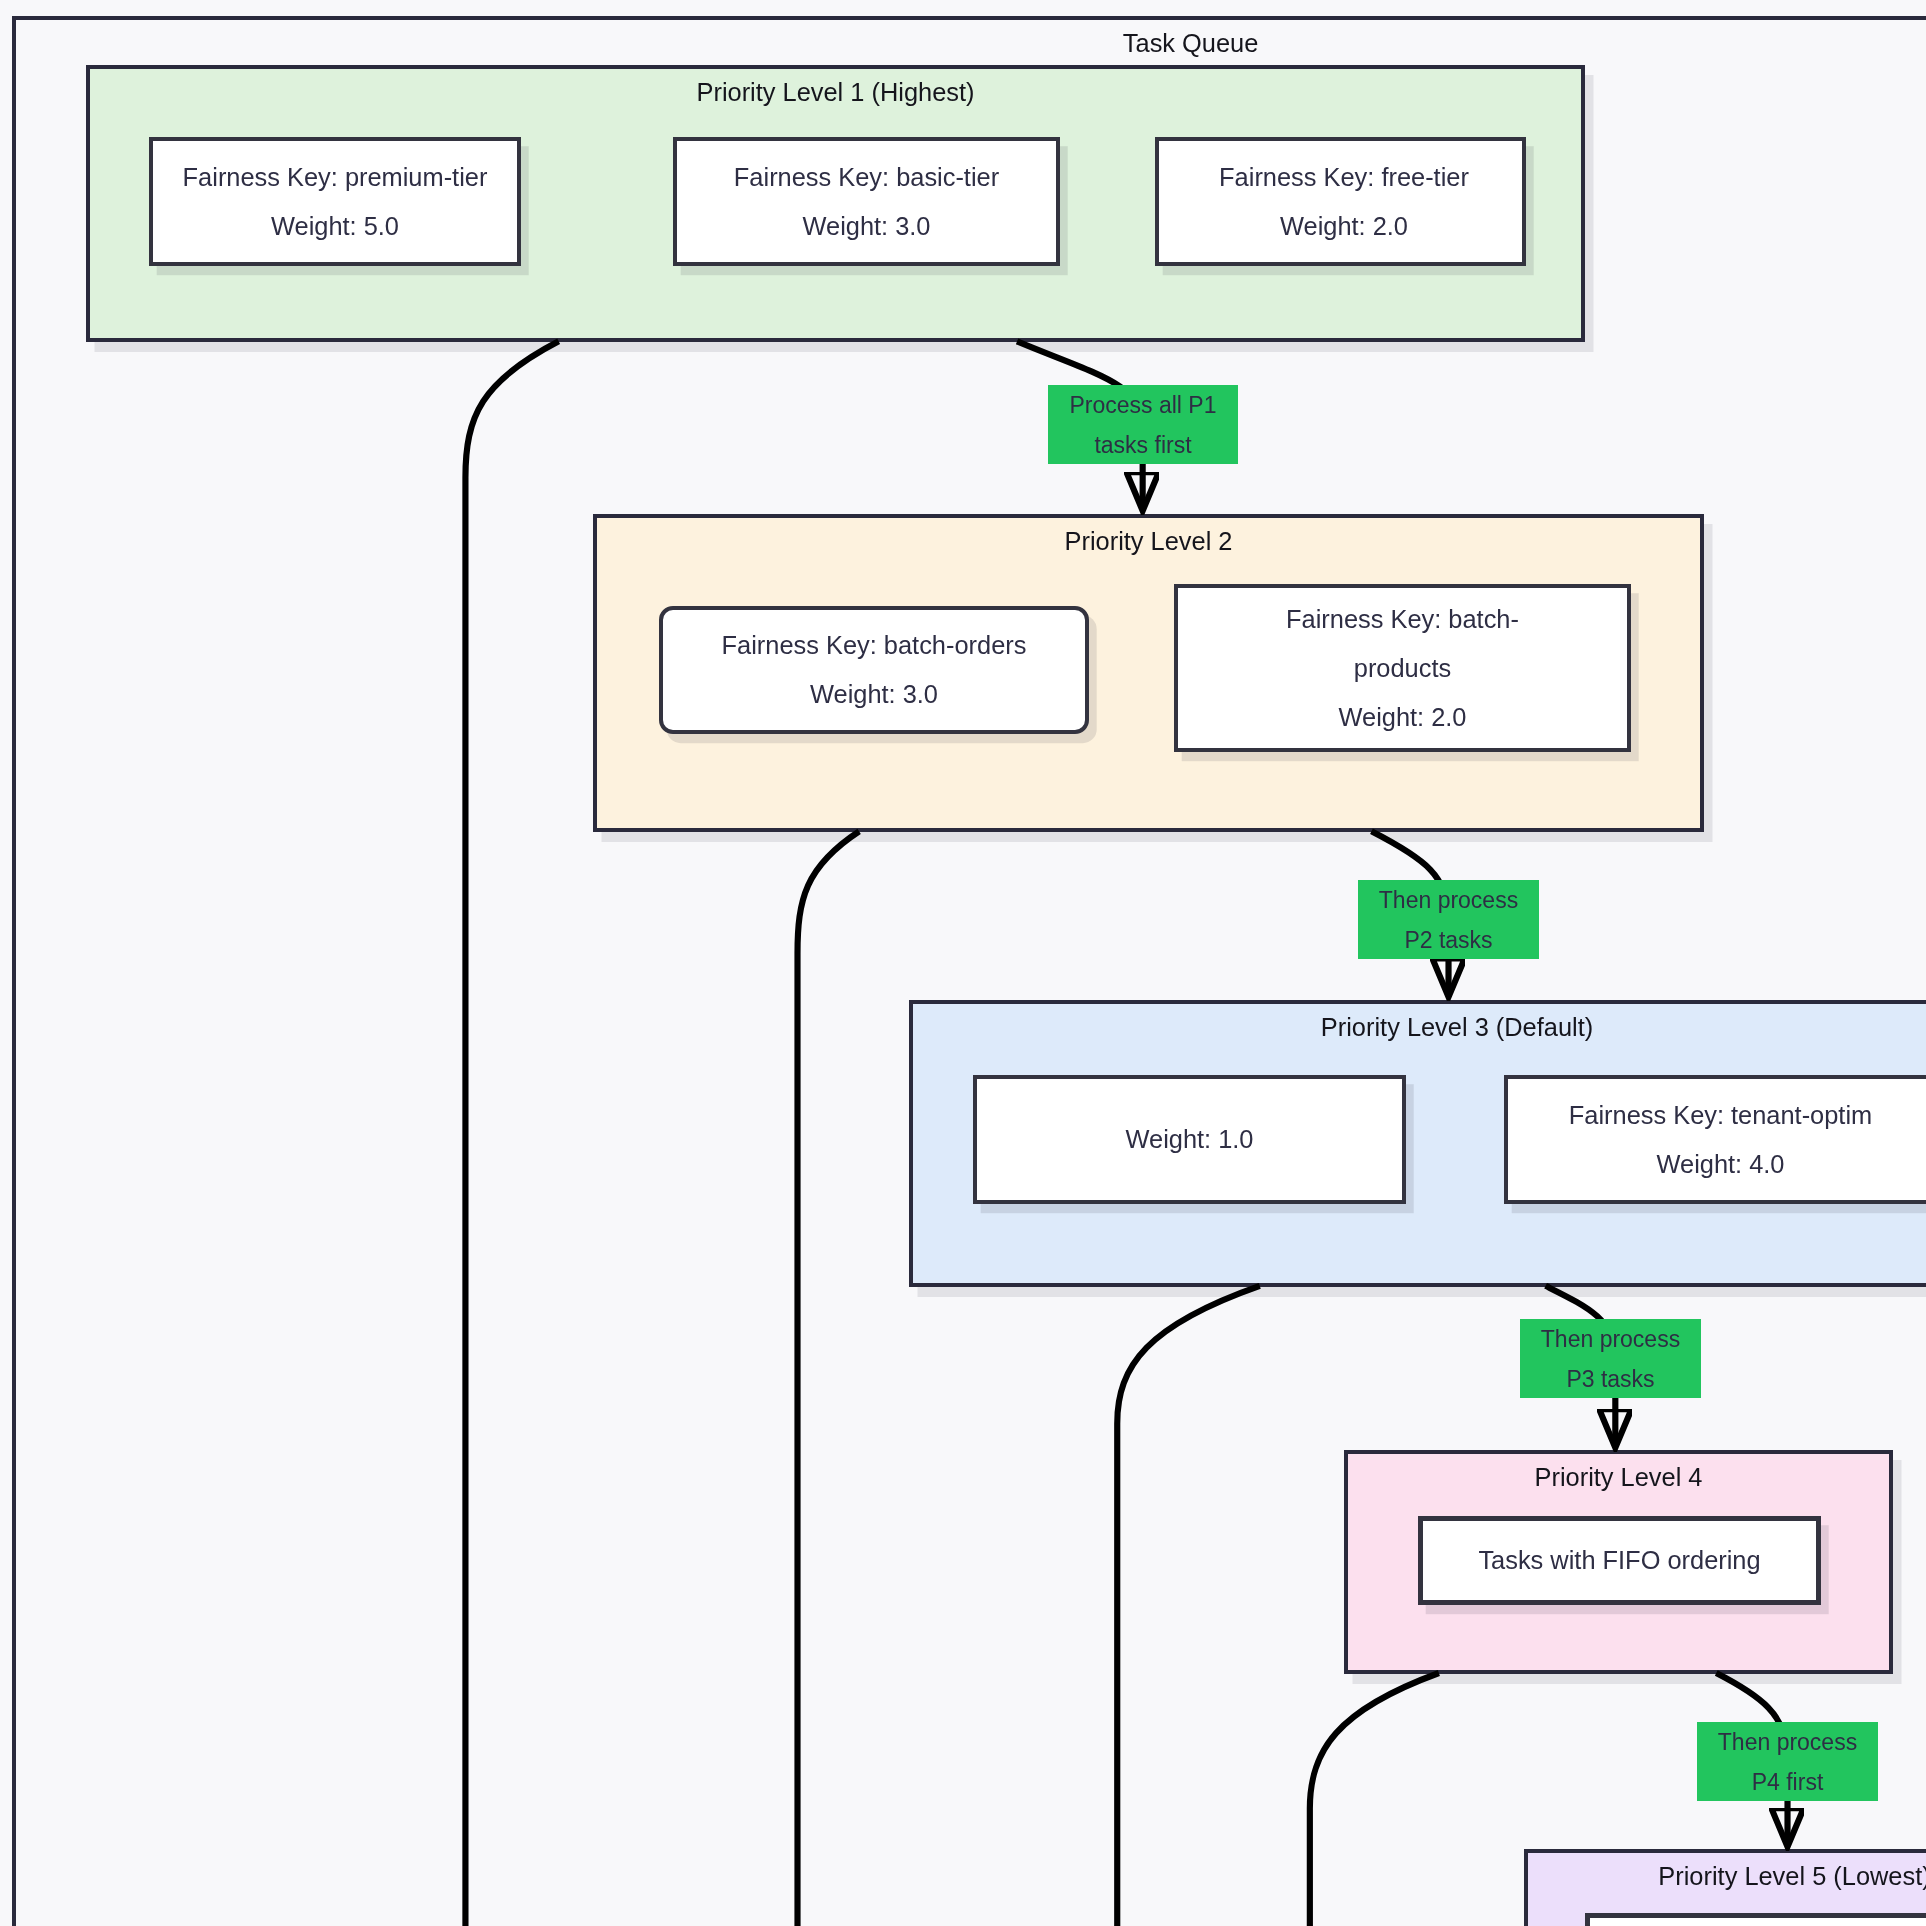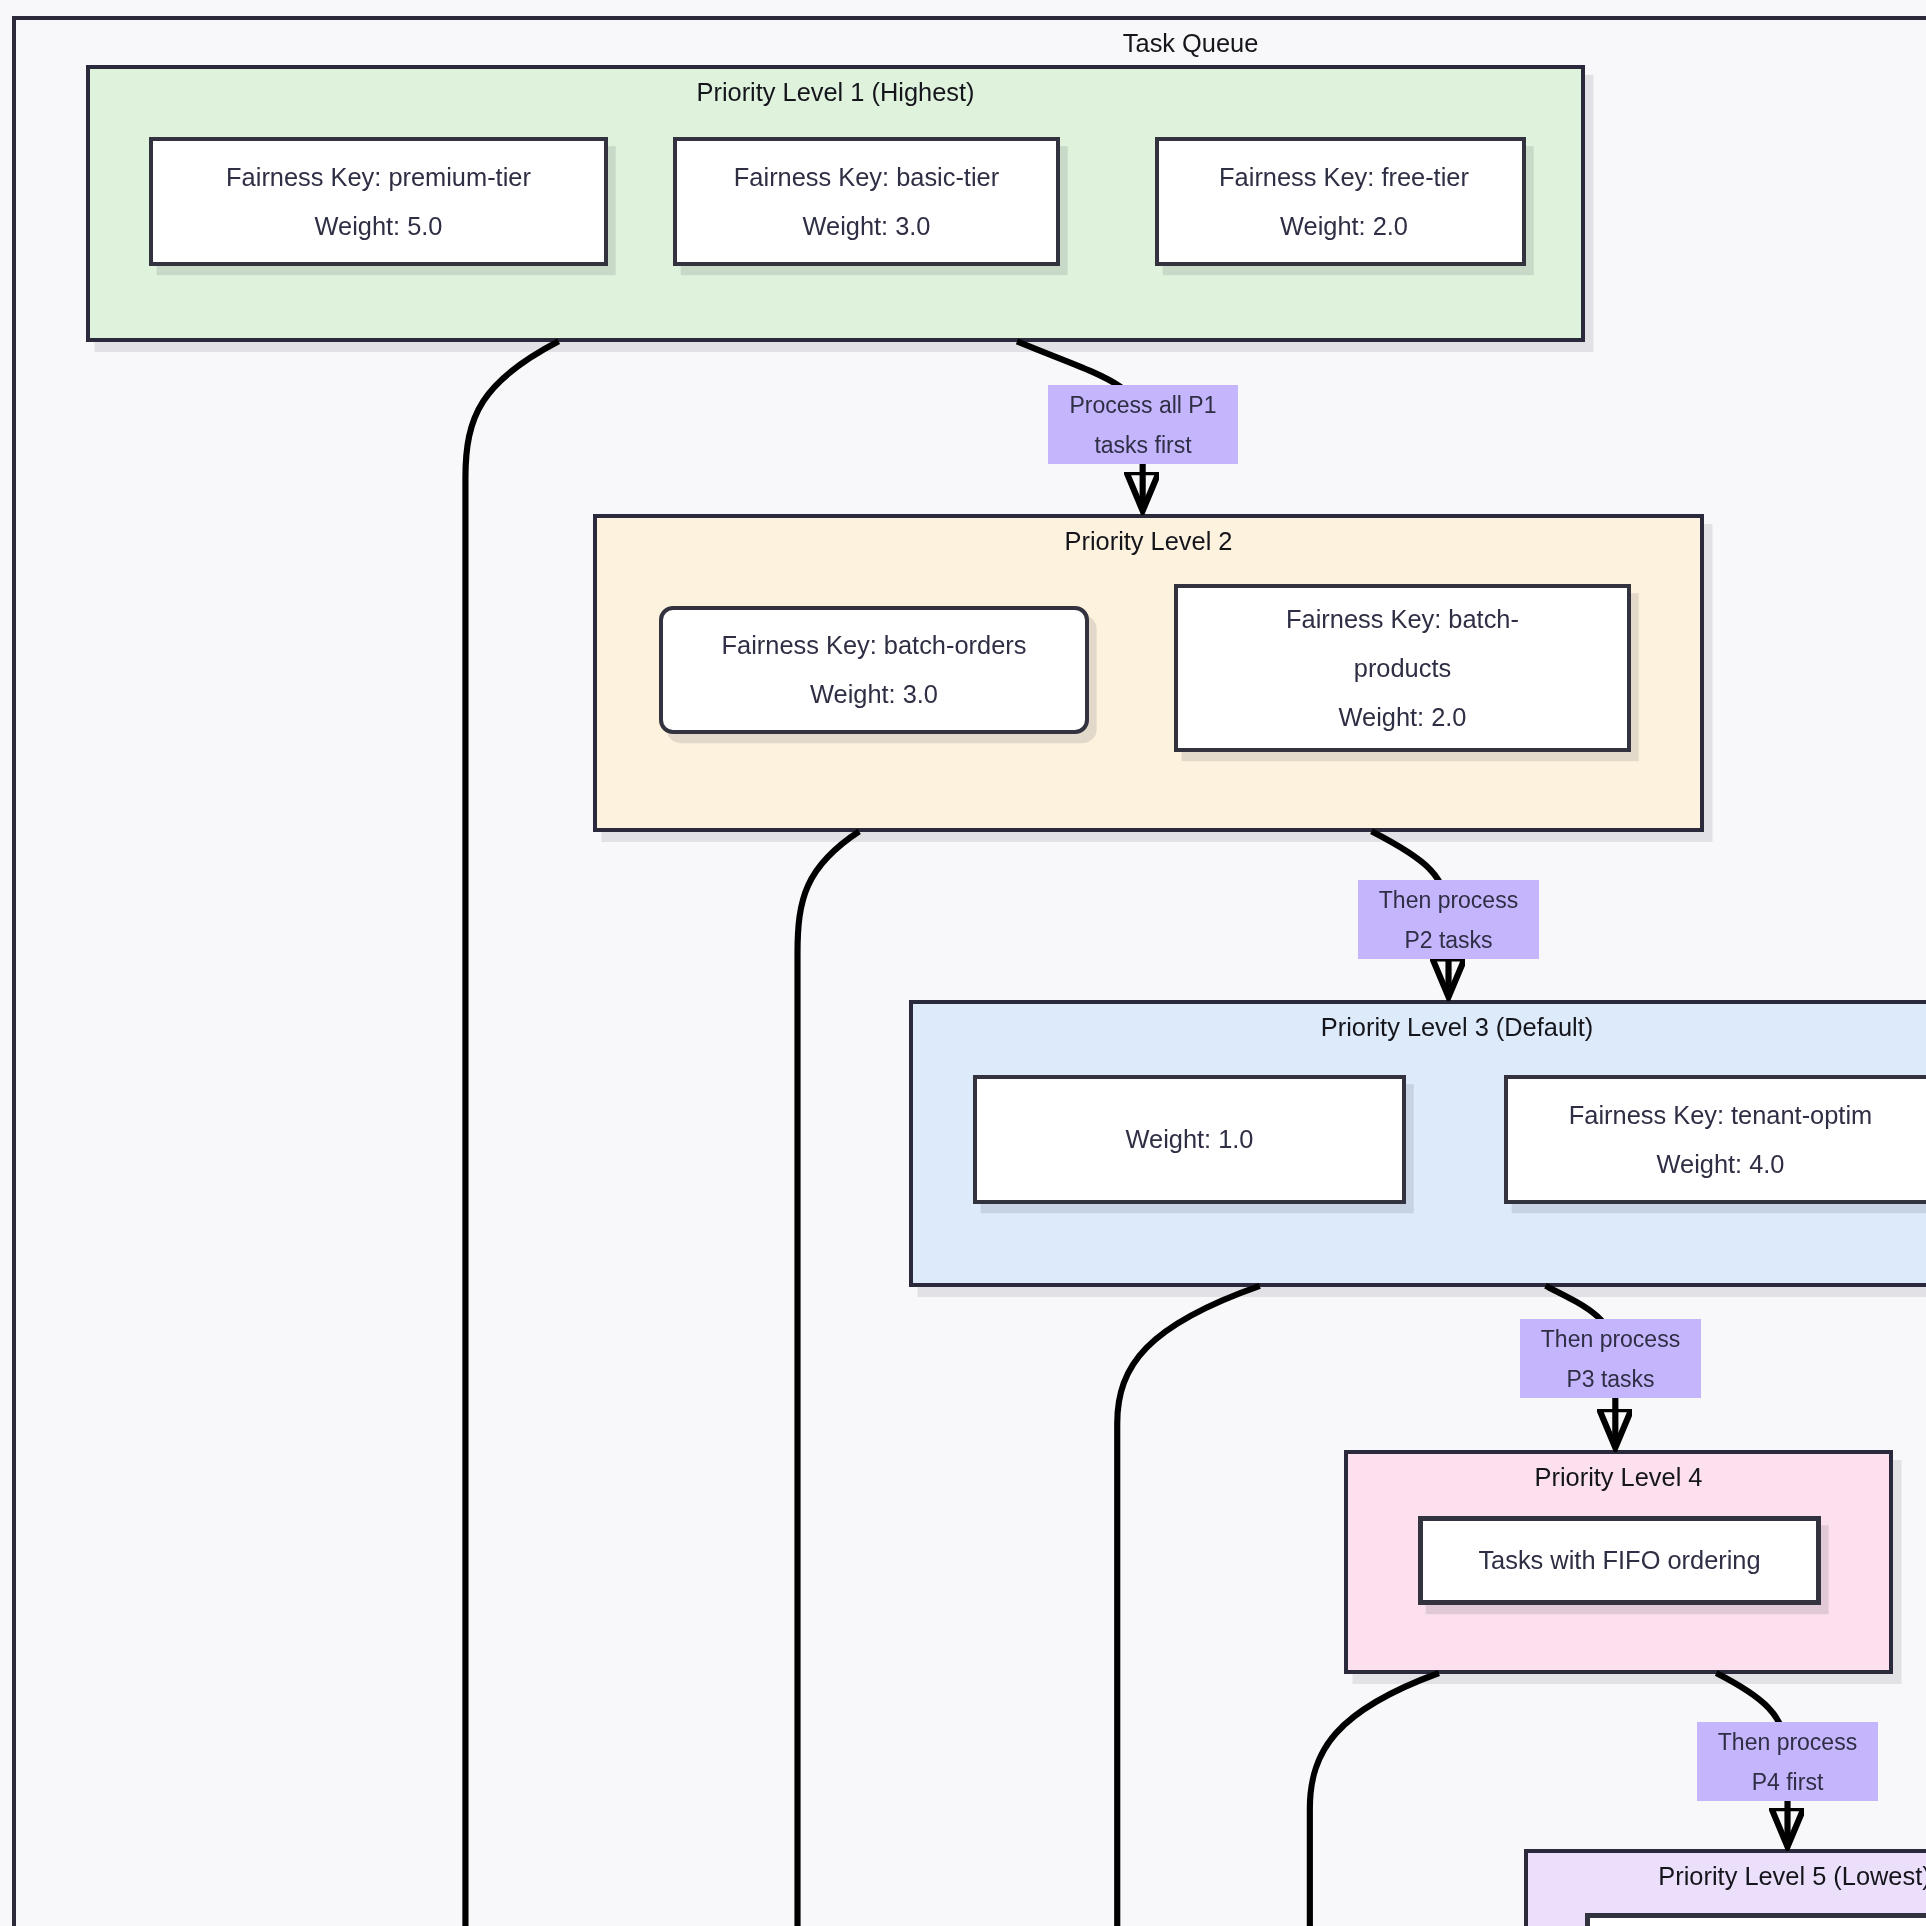--- a/index.html
+++ b/index.html
@@ -33,21 +33,21 @@
     display:flex;flex-direction:column;
     align-items:center;justify-content:center;
     text-align:center;
     font-size:25.4px;color:#2e2e44;
     z-index:2;
   }
   .node .line{line-height:49px;white-space:nowrap;}
   
   .elabel{
     position:absolute;box-sizing:border-box;
-    background:#c4b5fd;
+    background:#22c55e;
     display:flex;flex-direction:column;
     align-items:center;justify-content:center;
     text-align:center;
     font-size:23px;color:#2e2e44;
     z-index:4;
   }
   .elabel .line{line-height:40px;white-space:nowrap;}
   
   #edges{position:absolute;left:0;top:0;z-index:3;}
   #edges path{fill:none;stroke:#000000;stroke-width:16px;}
@@ -55,21 +55,21 @@
 </head>
 <body>
 
 <div class="cluster" style="left:11.6px;top:16px;width:2358px;height:2104px;background:#f8f8fa;">
   <div class="cluster-title">Task Queue</div>
 </div>
 
 <div class="cluster" style="left:86px;top:65px;width:1499px;height:277px;background:#def2dc;">
   <div class="cluster-title">Priority Level 1 (Highest)</div>
 </div>
-<div class="node" style="left:149px;top:137px;width:459px;height:129px;">
+<div class="node" style="left:149px;top:137px;width:372px;height:129px;">
   <div class="line">Fairness Key: premium-tier</div>
   <div class="line">Weight: 5.0</div>
 </div>
 <div class="node" style="left:673px;top:137px;width:387px;height:129px;">
   <div class="line">Fairness Key: basic-tier</div>
   <div class="line">Weight: 3.0</div>
 </div>
 <div class="node" style="left:1155px;top:137px;width:371px;height:129px;padding-left:7px;">
   <div class="line">Fairness Key: free-tier</div>
   <div class="line">Weight: 2.0</div>

